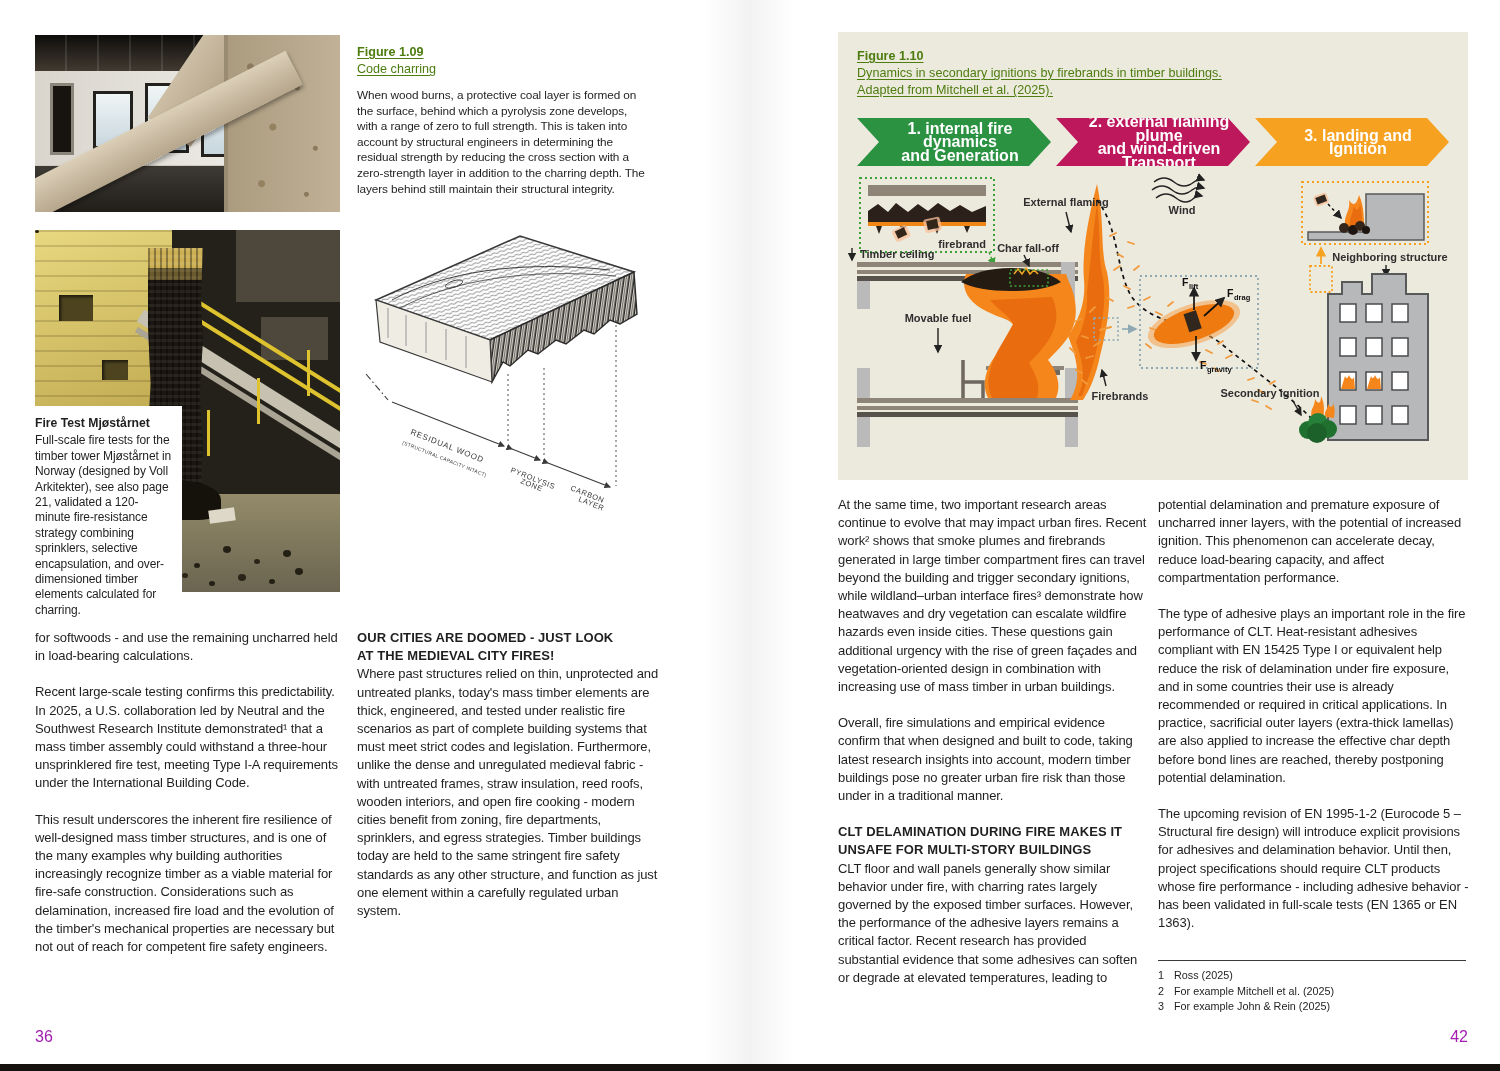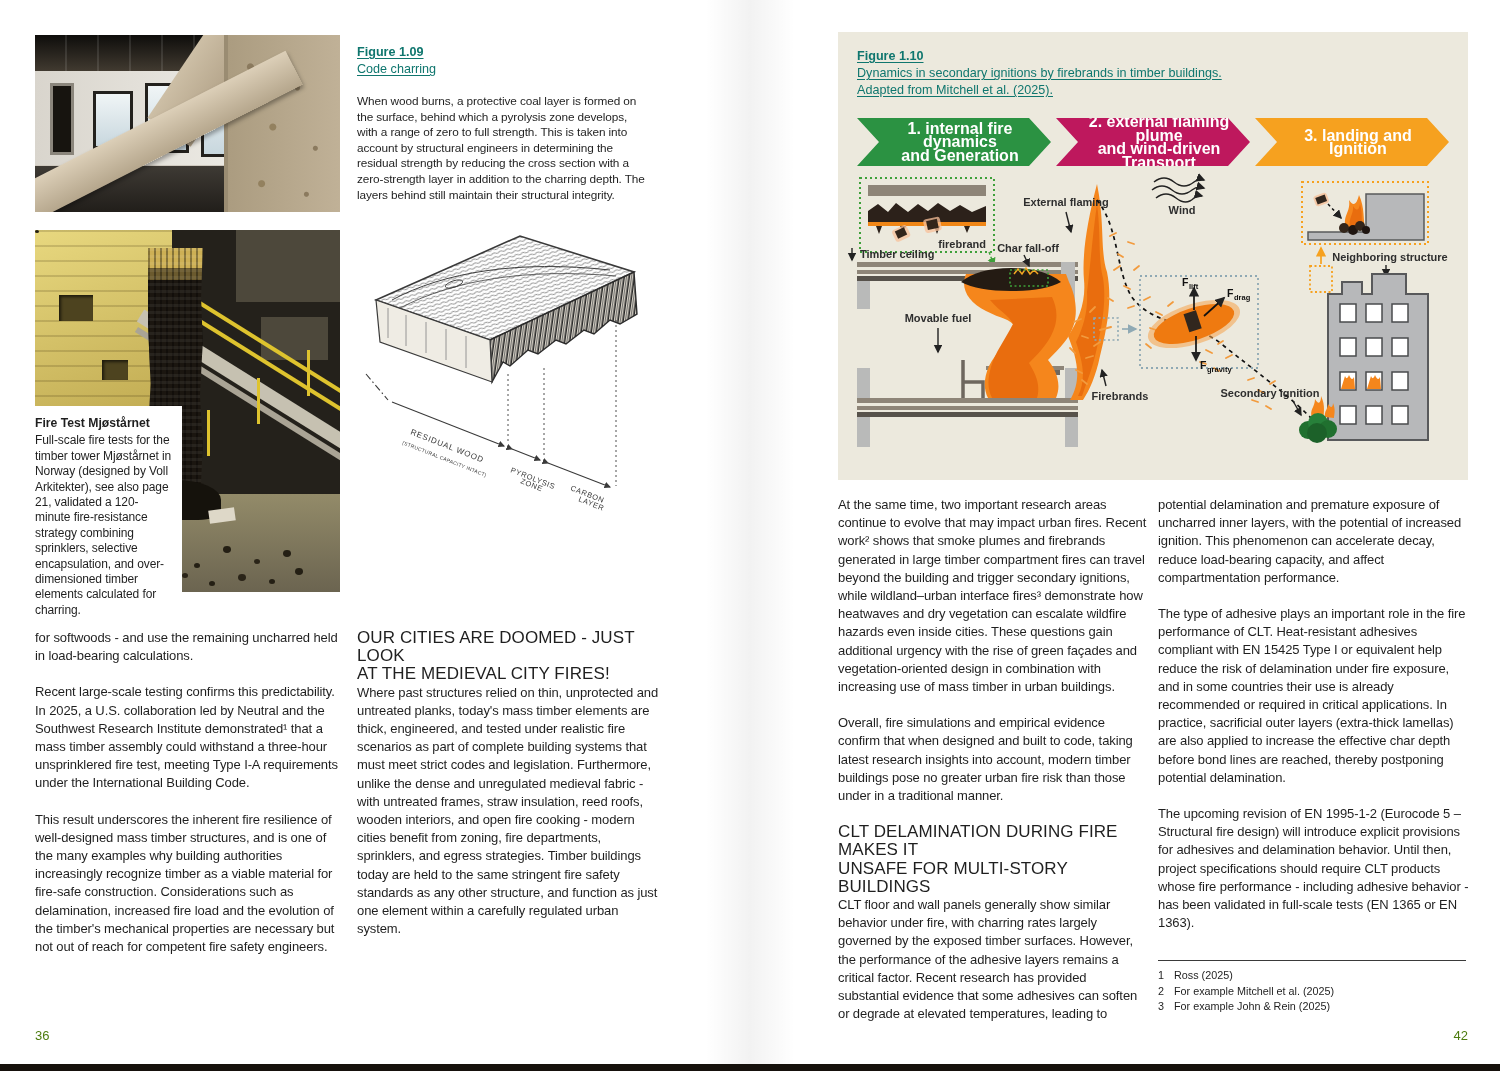--- a/index.html
+++ b/index.html
@@ -2,26 +2,26 @@
 <html><head>
 <meta charset="utf-8">
 <style>
   *{margin:0;padding:0;box-sizing:border-box}
   html,body{width:1500px;height:1071px}
   body{position:relative;background:#ffffff;font-family:"Liberation Sans",sans-serif;color:#1f1f1f;overflow:hidden}
   .abs{position:absolute}
   
   .body-text{font-size:13px;line-height:18.2px;letter-spacing:-0.1px}
   .body-text p{margin-bottom:18px}
-  .runin{font-weight:normal;font-size:17px;line-height:18.2px;letter-spacing:0.1px}
-  .green{color:#0f766e}
+  .runin{font-weight:bold;font-size:13px;line-height:18.2px;letter-spacing:0.1px}
+  .green{color:#4d7c0f}
   .figlabel{font-weight:bold;font-size:12.6px;line-height:17px;text-decoration:underline;text-underline-offset:2px}
   .figtitle{font-size:12.6px;line-height:17px;text-decoration:underline;text-underline-offset:2px}
-  .figcaption{font-size:11.8px;line-height:15.6px;margin-top:16px;letter-spacing:-0.1px}
-  .pagenum{font-size:13px;color:#4d7c0f}
+  .figcaption{font-size:11.8px;line-height:15.6px;margin-top:10px;letter-spacing:-0.1px}
+  .pagenum{font-size:16px;color:#a21caf}
   
   .photo1{left:35px;top:35px;width:305px;height:177px;background:#cfc9bf;overflow:hidden}
   .p1-ceiling{position:absolute;top:0;left:0;right:0;height:36px;background:linear-gradient(180deg,#0e0d0b,#413a30);}
   .p1-ceiling:after{content:"";position:absolute;inset:0;background:repeating-linear-gradient(90deg,transparent 0 30px,rgba(255,255,255,.10) 30px 32px)}
   .p1-wall{position:absolute;top:30px;left:0;width:66%;height:100px;background:linear-gradient(90deg,#d9d5cd,#eceae4)}
   .p1-door{position:absolute;left:5%;top:48px;width:24px;height:72px;background:#17140f;border:3px solid #8b867c}
   .p1-win{position:absolute;background:linear-gradient(180deg,#f0f5f6,#c8d7de);border:3px solid #23211d}
   .p1-win.w1{left:58px;top:56px;width:40px;height:58px}
   .p1-win.w2{left:110px;top:48px;width:44px;height:70px}
   .p1-win.w3{left:166px;top:42px;width:42px;height:80px}

